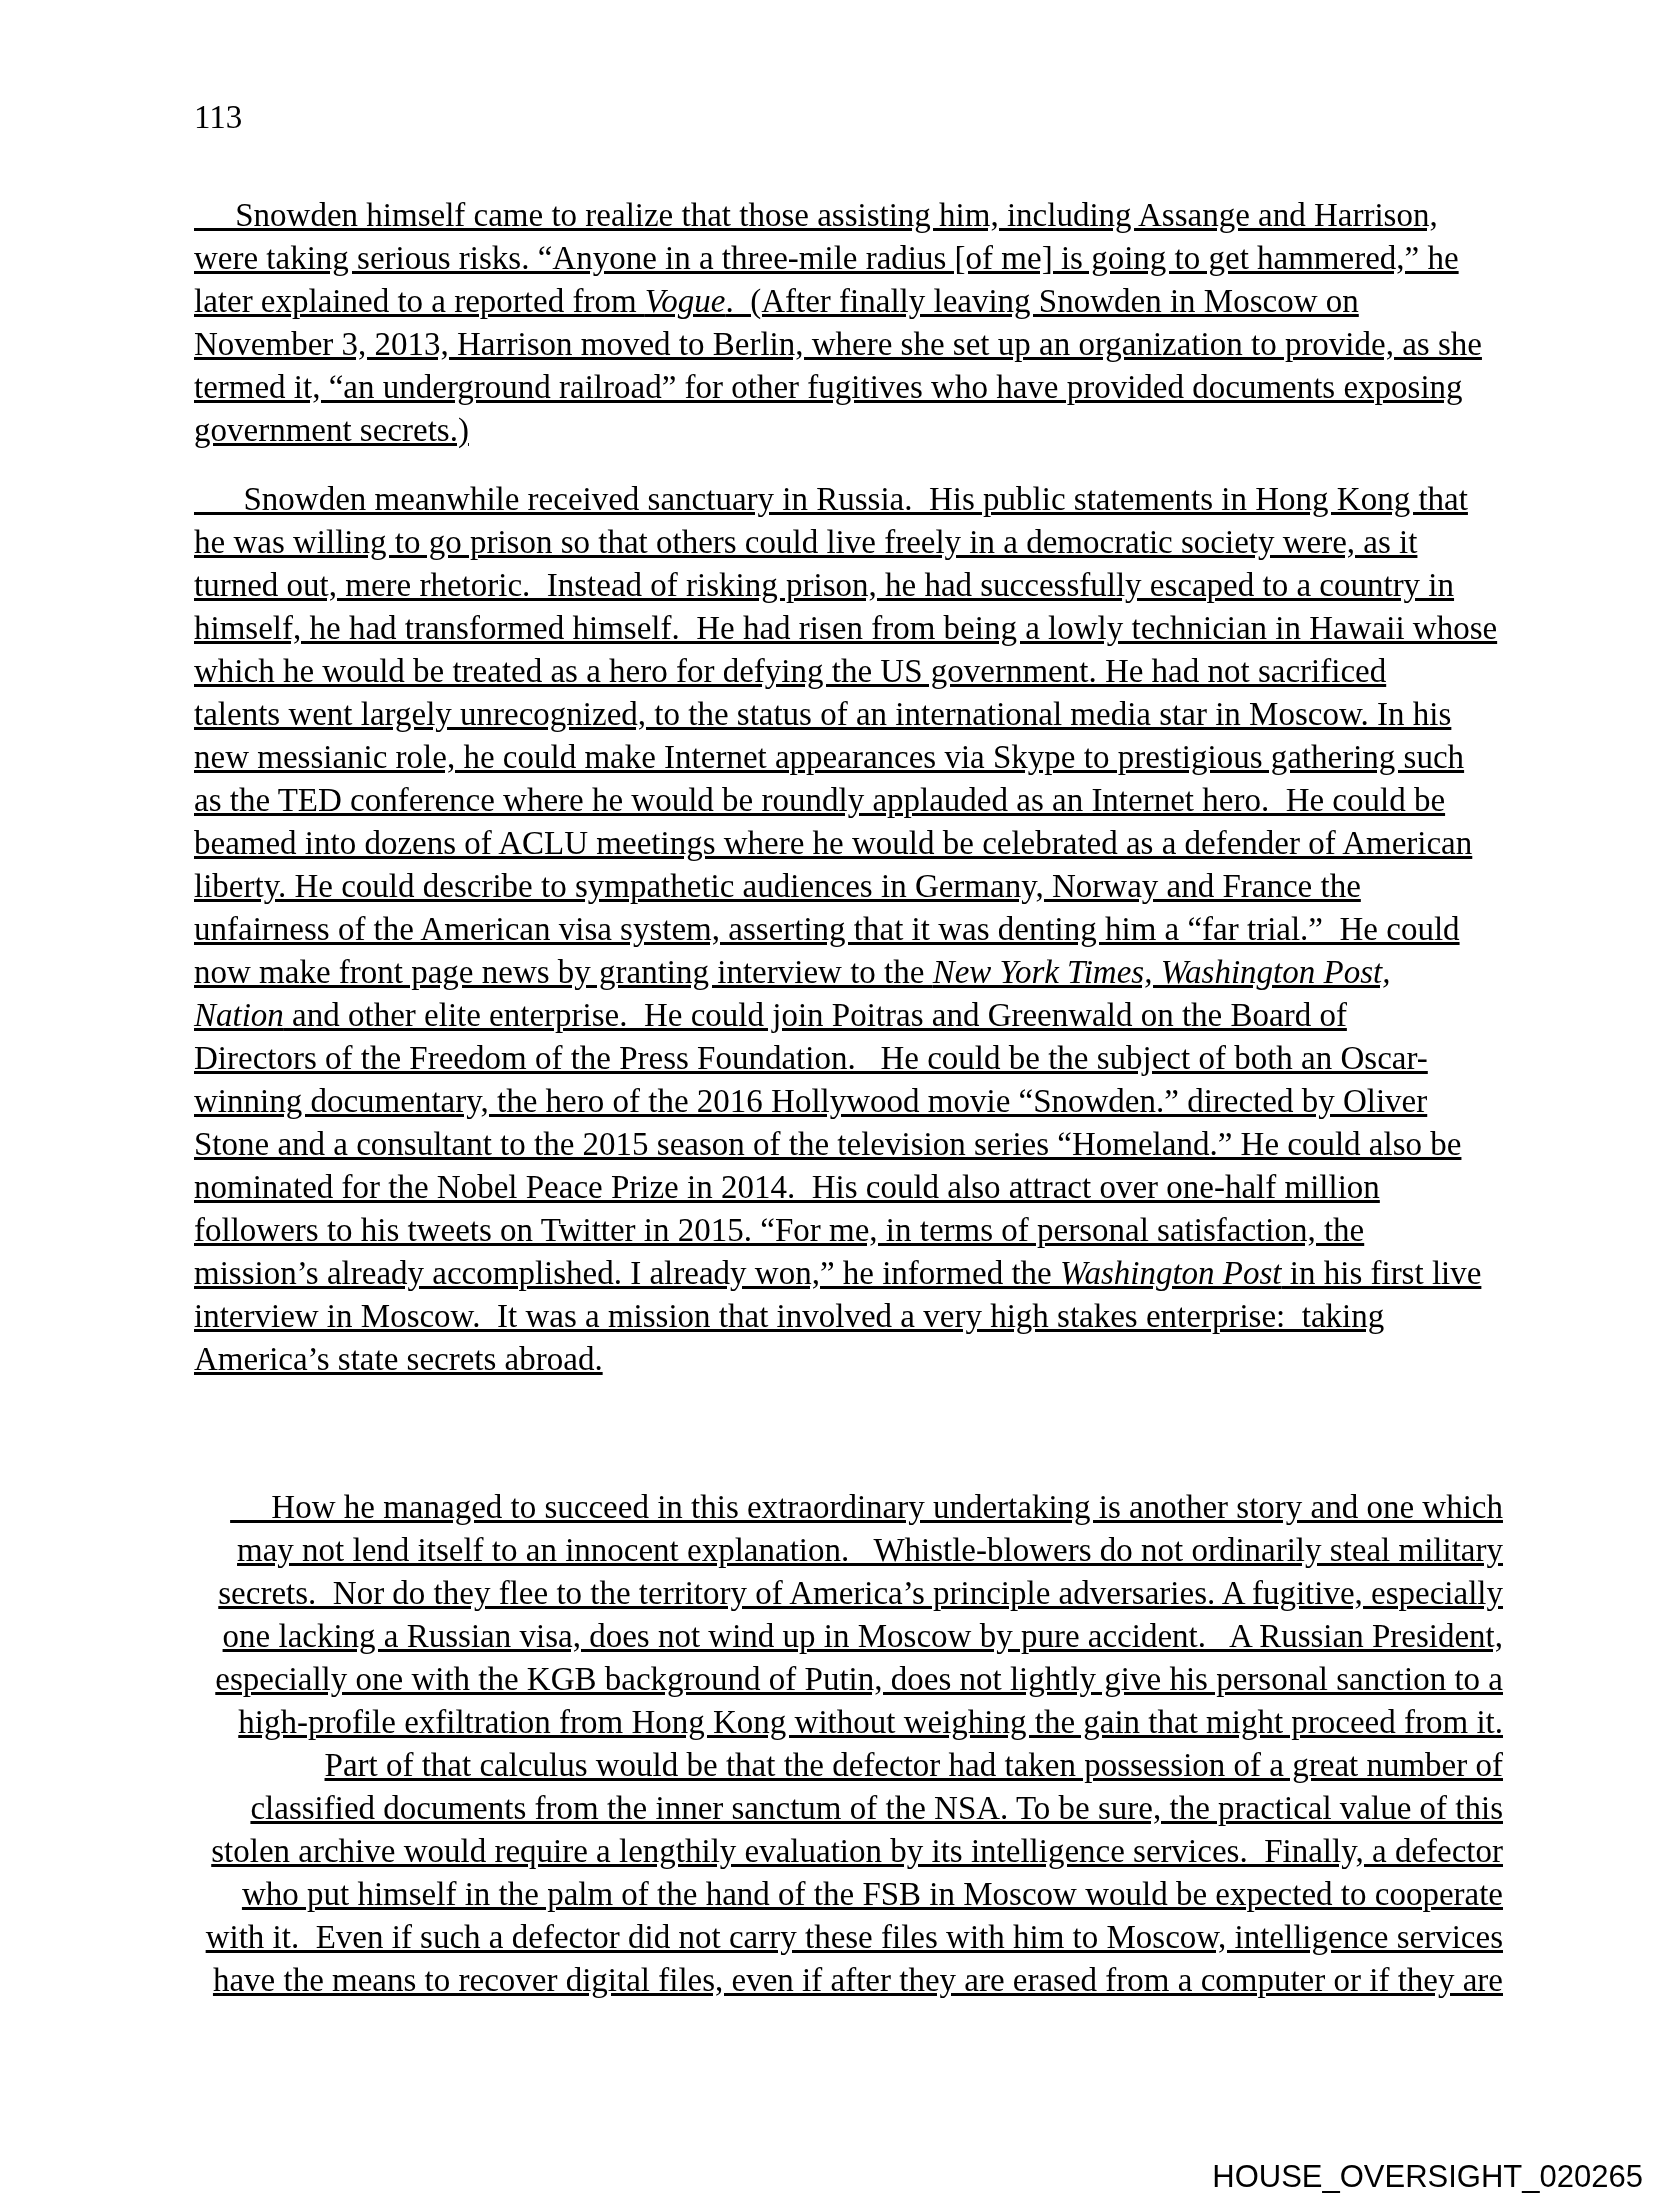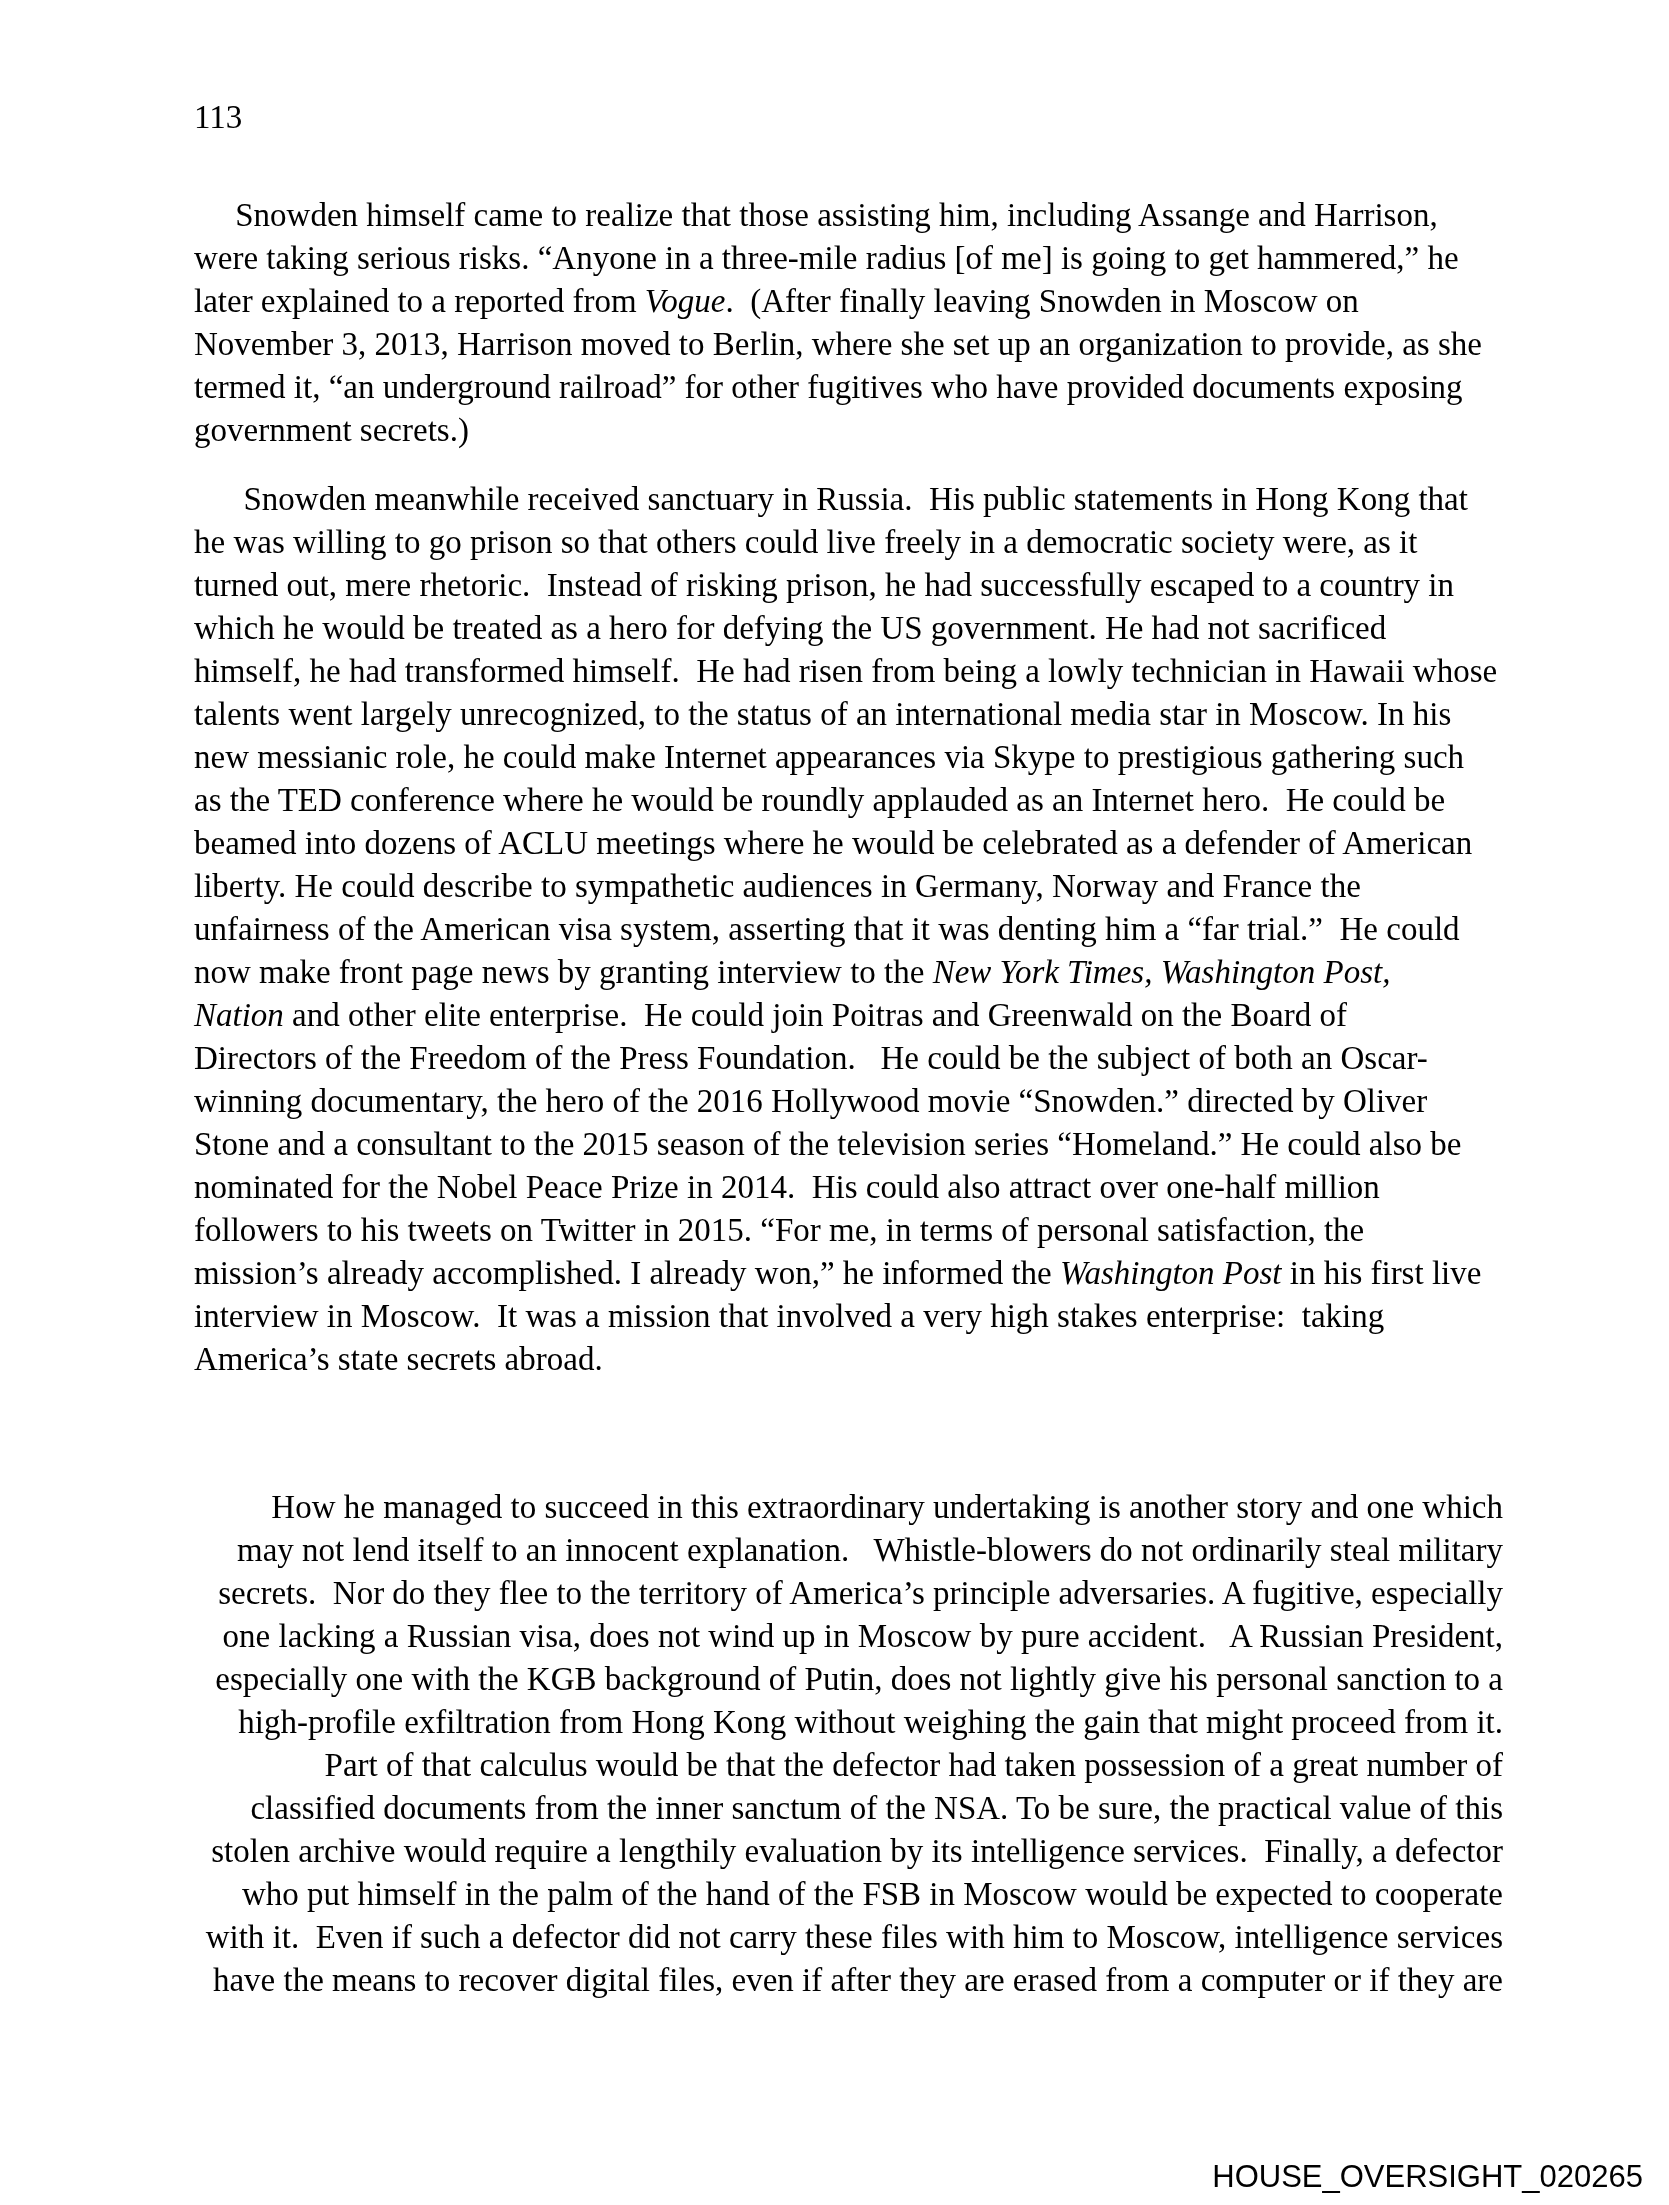--- a/index.html
+++ b/index.html
@@ -23,20 +23,21 @@
       line-height: 43px;
       white-space: pre;
       text-align: right;
     }
     .para {
       position: absolute;
       left: 194px;
       width: 1309px;
       font-size: 33px;
       line-height: 43px;
+      text-decoration: underline;
     }
     .para .line {
       display: block;
       white-space: pre;
       height: 43px;
     }
     .para-1 { top: 194px; }
     .para-2 { top: 478px; line-height: 43px; }
     .para-2 .line { height: 43px; }
     .para-3 { top: 1486px; line-height: 43px; text-align: right; }
@@ -64,22 +65,22 @@
       <span class="line"><span>were taking serious risks. “Anyone in a three-mile radius [of me] is going to get hammered,” he</span></span>
       <span class="line"><span>later explained to a reported from </span><span class="seg-italic">Vogue</span><span>.  (After finally leaving Snowden in Moscow on</span></span>
       <span class="line"><span>November 3, 2013, Harrison moved to Berlin, where she set up an organization to provide, as she</span></span>
       <span class="line"><span>termed it, “an underground railroad” for other fugitives who have provided documents exposing</span></span>
       <span class="line"><span>government secrets.)</span></span>
     </div>
   <div class="para para-2">
       <span class="line"><span>      Snowden meanwhile received sanctuary in Russia.  His public statements in Hong Kong that</span></span>
       <span class="line"><span>he was willing to go prison so that others could live freely in a democratic society were, as it</span></span>
       <span class="line"><span>turned out, mere rhetoric.  Instead of risking prison, he had successfully escaped to a country in</span></span>
+      <span class="line"><span>himself, he had transformed himself.  He had risen from being a lowly technician in Hawaii whose</span></span>
       <span class="line"><span>which he would be treated as a hero for defying the US government. He had not sacrificed</span></span>
-      <span class="line"><span>himself, he had transformed himself.  He had risen from being a lowly technician in Hawaii whose</span></span>
       <span class="line"><span>talents went largely unrecognized, to the status of an international media star in Moscow. In his</span></span>
       <span class="line"><span>new messianic role, he could make Internet appearances via Skype to prestigious gathering such</span></span>
       <span class="line"><span>as the TED conference where he would be roundly applauded as an Internet hero.  He could be</span></span>
       <span class="line"><span>beamed into dozens of ACLU meetings where he would be celebrated as a defender of American</span></span>
       <span class="line"><span>liberty. He could describe to sympathetic audiences in Germany, Norway and France the</span></span>
       <span class="line"><span>unfairness of the American visa system, asserting that it was denting him a “far trial.”  He could</span></span>
       <span class="line"><span>now make front page news by granting interview to the </span><span class="seg-italic">New York Times, Washington Post,</span></span>
       <span class="line"><span class="seg-italic">Nation</span><span> and other elite enterprise.  He could join Poitras and Greenwald on the Board of</span></span>
       <span class="line"><span>Directors of the Freedom of the Press Foundation.   He could be the subject of both an Oscar-</span></span>
       <span class="line"><span>winning documentary, the hero of the 2016 Hollywood movie “Snowden.” directed by Oliver</span></span>

